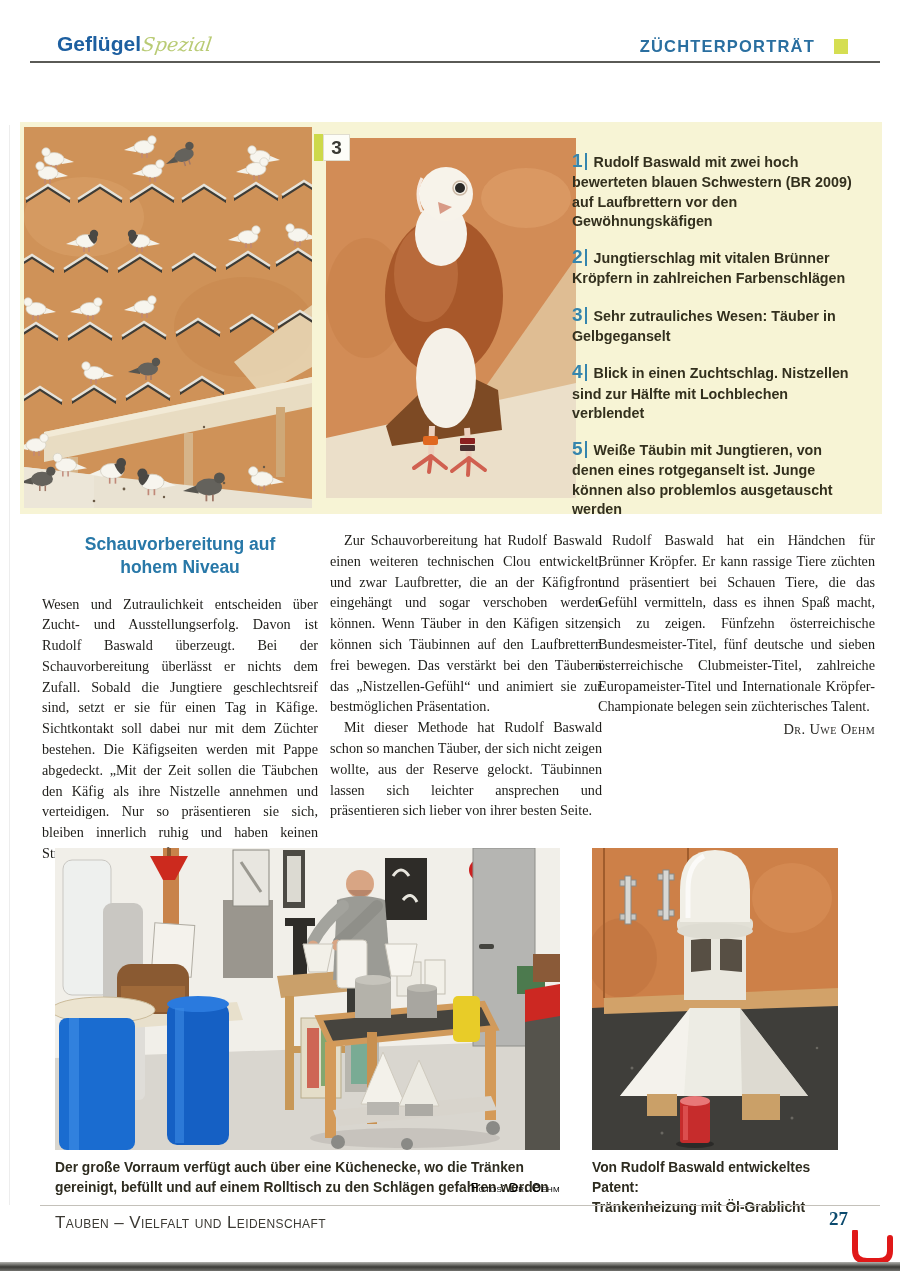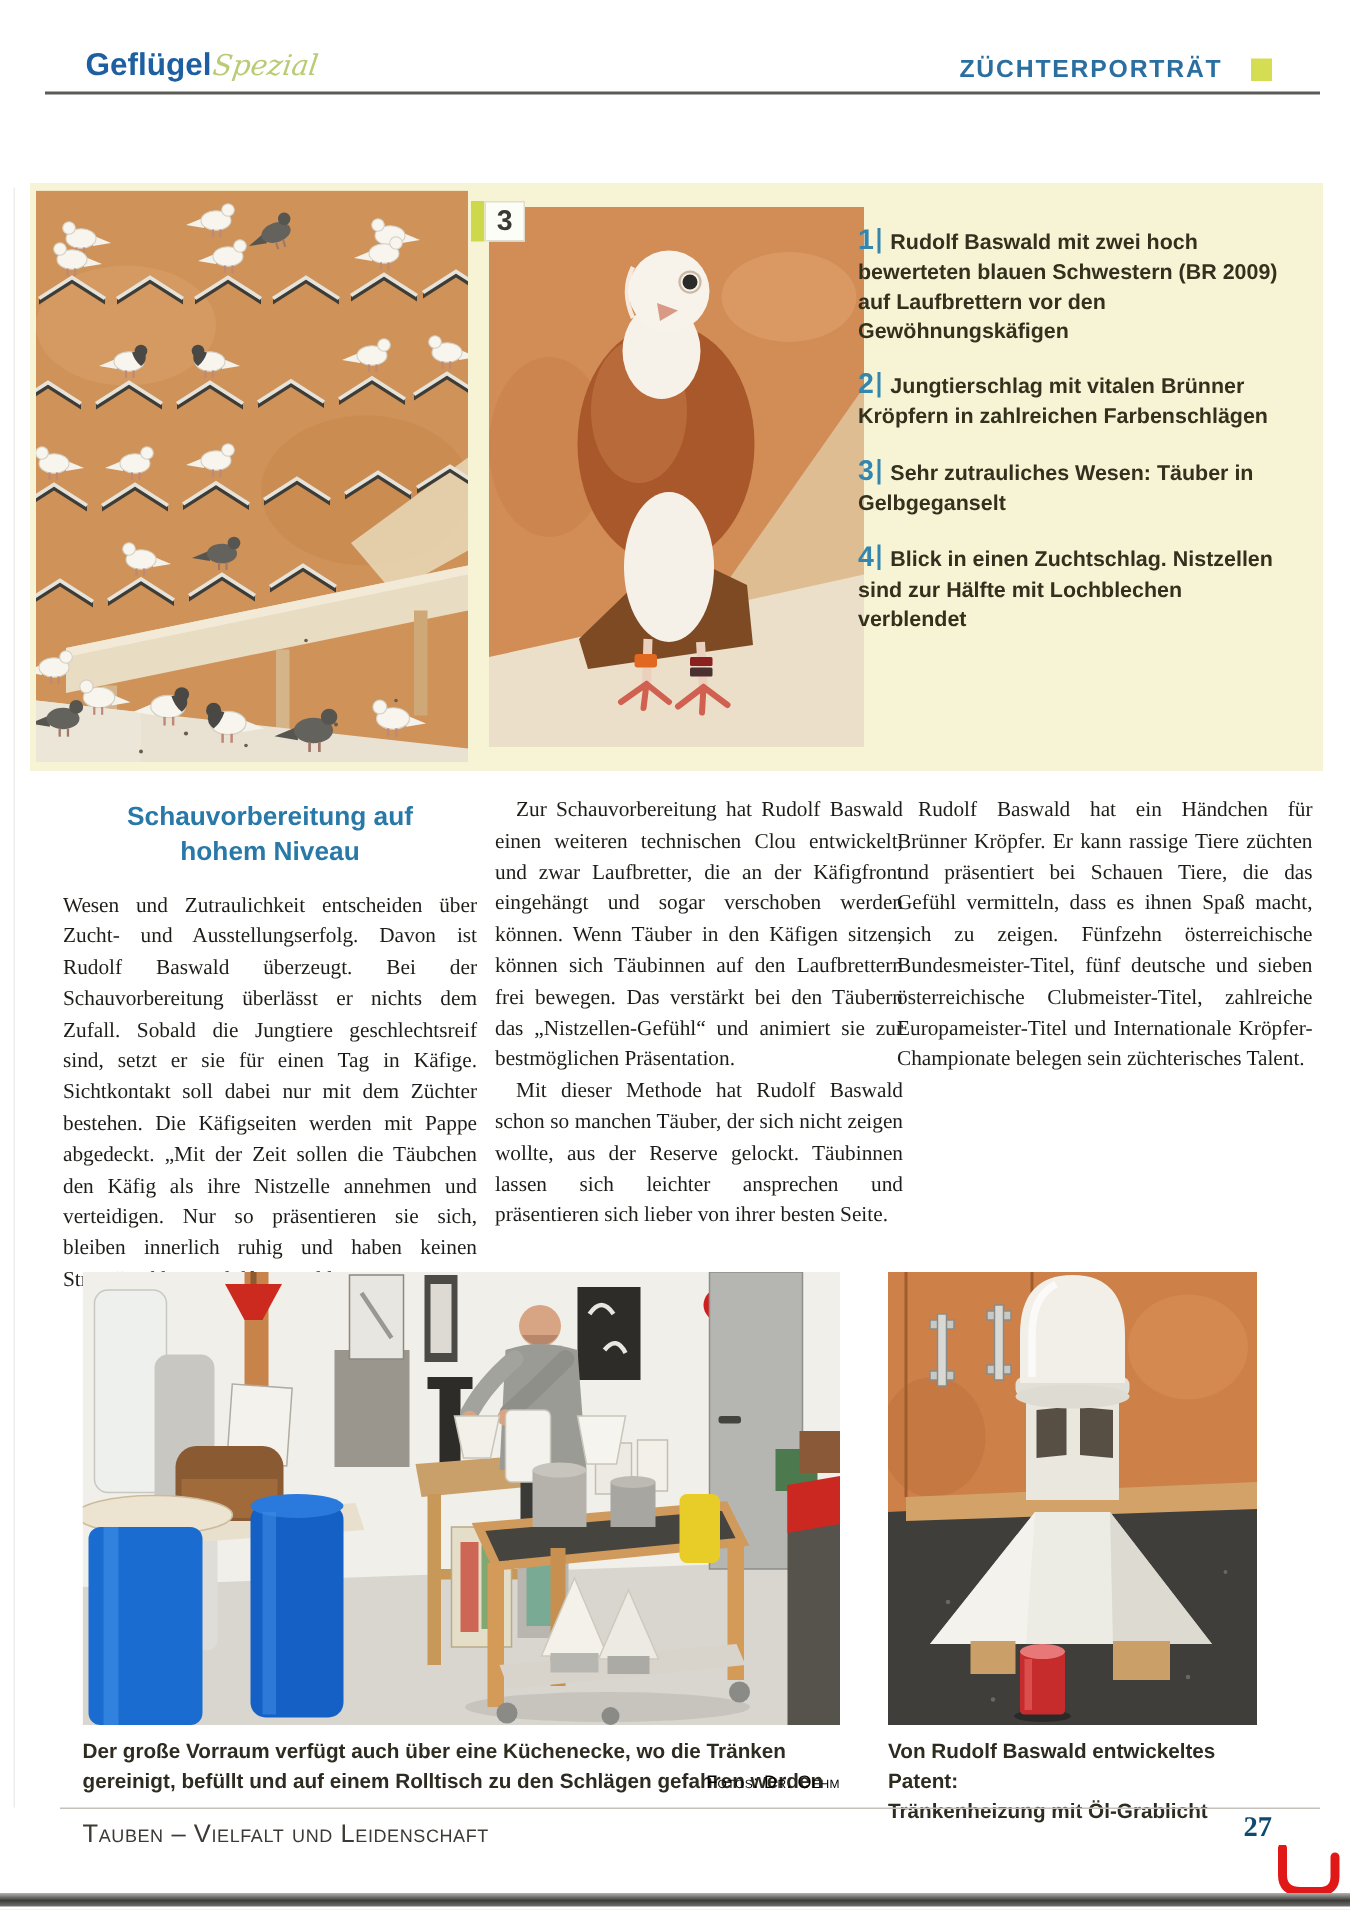--- a/index.html
+++ b/index.html
@@ -212,33 +212,35 @@
     <div class="photo-label">
       <span class="label-tab"></span>
       <span class="label-num">3</span>
     </div>
 
     <div class="caption-box">
       <div class="caption-item"><span class="cap-num">1</span><span class="cap-bar"></span><span>Rudolf Baswald mit zwei hoch bewerteten blauen Schwestern (BR 2009) auf Laufbrettern vor den Gewöhnungskäfigen</span></div>
       <div class="caption-item"><span class="cap-num">2</span><span class="cap-bar"></span><span>Jungtierschlag mit vitalen Brünner Kröpfern in zahlreichen Farbenschlägen</span></div>
       <div class="caption-item"><span class="cap-num">3</span><span class="cap-bar"></span><span>Sehr zutrauliches Wesen: Täuber in Gelbgeganselt</span></div>
       <div class="caption-item"><span class="cap-num">4</span><span class="cap-bar"></span><span>Blick in einen Zuchtschlag. Nistzellen sind zur Hälfte mit Lochblechen verblendet</span></div>
+      <div class="caption-item"><span class="cap-num">5</span><span class="cap-bar"></span><span>Weiße Täubin mit Jungtieren, von denen eines rotgeganselt ist. Junge können also problemlos ausgetauscht werden</span></div>
     </div>
   </div>
 
   <div class="col col1">
     <h2><span>Schauvorbereitung auf</span><br><span>hohem Niveau</span></h2>
     <p>Wesen und Zutraulichkeit entscheiden über Zucht- und Ausstellungserfolg. Davon ist Rudolf Baswald überzeugt. Bei der Schauvorbereitung überlässt er nichts dem Zufall. Sobald die Jungtiere geschlechtsreif sind, setzt er sie für einen Tag in Käfige. Sichtkontakt soll dabei nur mit dem Züchter bestehen. Die Käfigseiten werden mit Pappe abgedeckt. „Mit der Zeit sollen die Täubchen den Käfig als ihre Nistzelle annehmen und verteidigen. Nur so präsentieren sie sich, bleiben innerlich ruhig und haben keinen Stress“, erklärt Rudolf Baswald.</p>
   </div>
   <div class="col col2">
     <p class="indent">Zur Schauvorbereitung hat Rudolf Baswald einen weiteren technischen Clou entwickelt, und zwar Laufbretter, die an der Käfigfront eingehängt und sogar verschoben werden können. Wenn Täuber in den Käfigen sitzen, können sich Täubinnen auf den Laufbrettern frei bewegen. Das verstärkt bei den Täubern das „Nistzellen-Gefühl“ und animiert sie zur bestmöglichen Präsentation.</p>
     <p class="indent">Mit dieser Methode hat Rudolf Baswald schon so manchen Täuber, der sich nicht zeigen wollte, aus der Reserve gelockt. Täubinnen lassen sich leichter ansprechen und präsentieren sich lieber von ihrer besten Seite.</p>
   </div>
   <div class="col col3">
     <p class="indent">Rudolf Baswald hat ein Händchen für Brünner Kröpfer. Er kann rassige Tiere züchten und präsentiert bei Schauen Tiere, die das Gefühl vermitteln, dass es ihnen Spaß macht, sich zu zeigen. Fünfzehn österreichische Bundesmeister-Titel, fünf deutsche und sieben österreichische Clubmeister-Titel, zahlreiche Europameister-Titel und Internationale Kröpfer-Championate belegen sein züchterisches Talent.</p>
+    <div class="byline">Dr. Uwe Oehm</div>
   </div>
 
   <div class="photo workshop-photo">
     <svg width="505" height="302" viewBox="0 0 505 302">
       <rect width="505" height="302" fill="#f1efe9"></rect>
       <polygon points="0,210 505,192 505,302 0,302" fill="#d9d6cf"></polygon>
       <ellipse cx="350" cy="290" rx="95" ry="10" fill="#b8b5ae" opacity=".55"></ellipse>
 
       <rect x="8" y="12" width="48" height="135" rx="9" fill="#eef0ee" stroke="#c9c7c2"></rect>
       <rect x="48" y="55" width="40" height="130" rx="9" fill="#c9c7c2"></rect>

